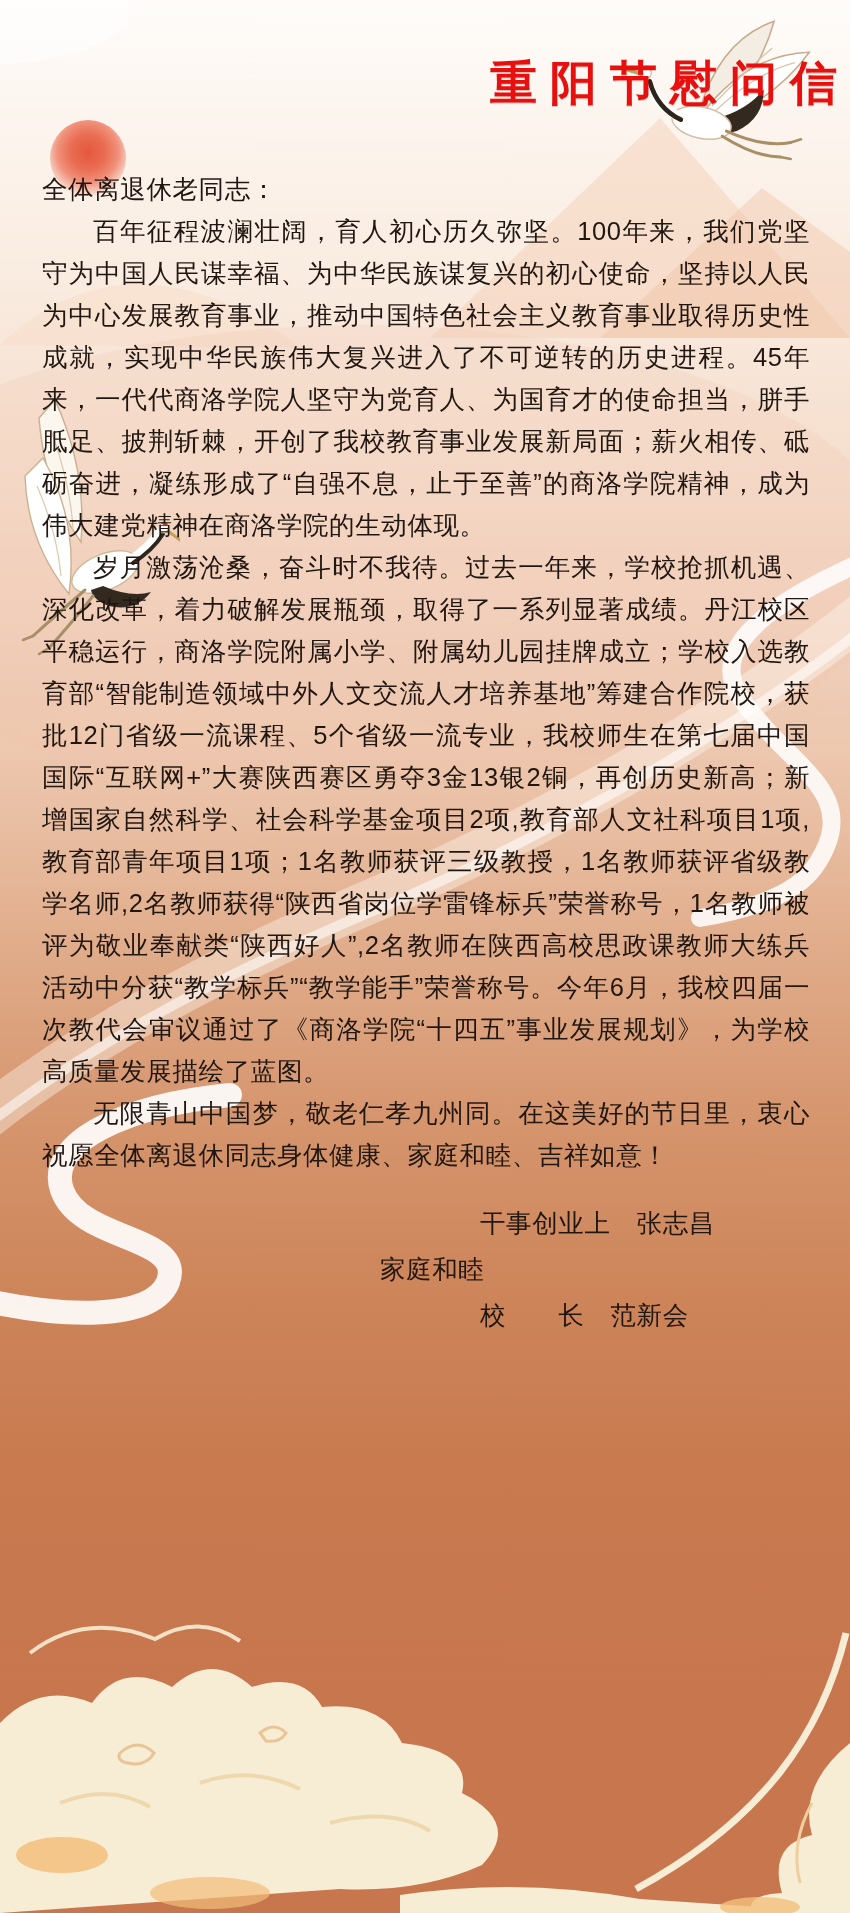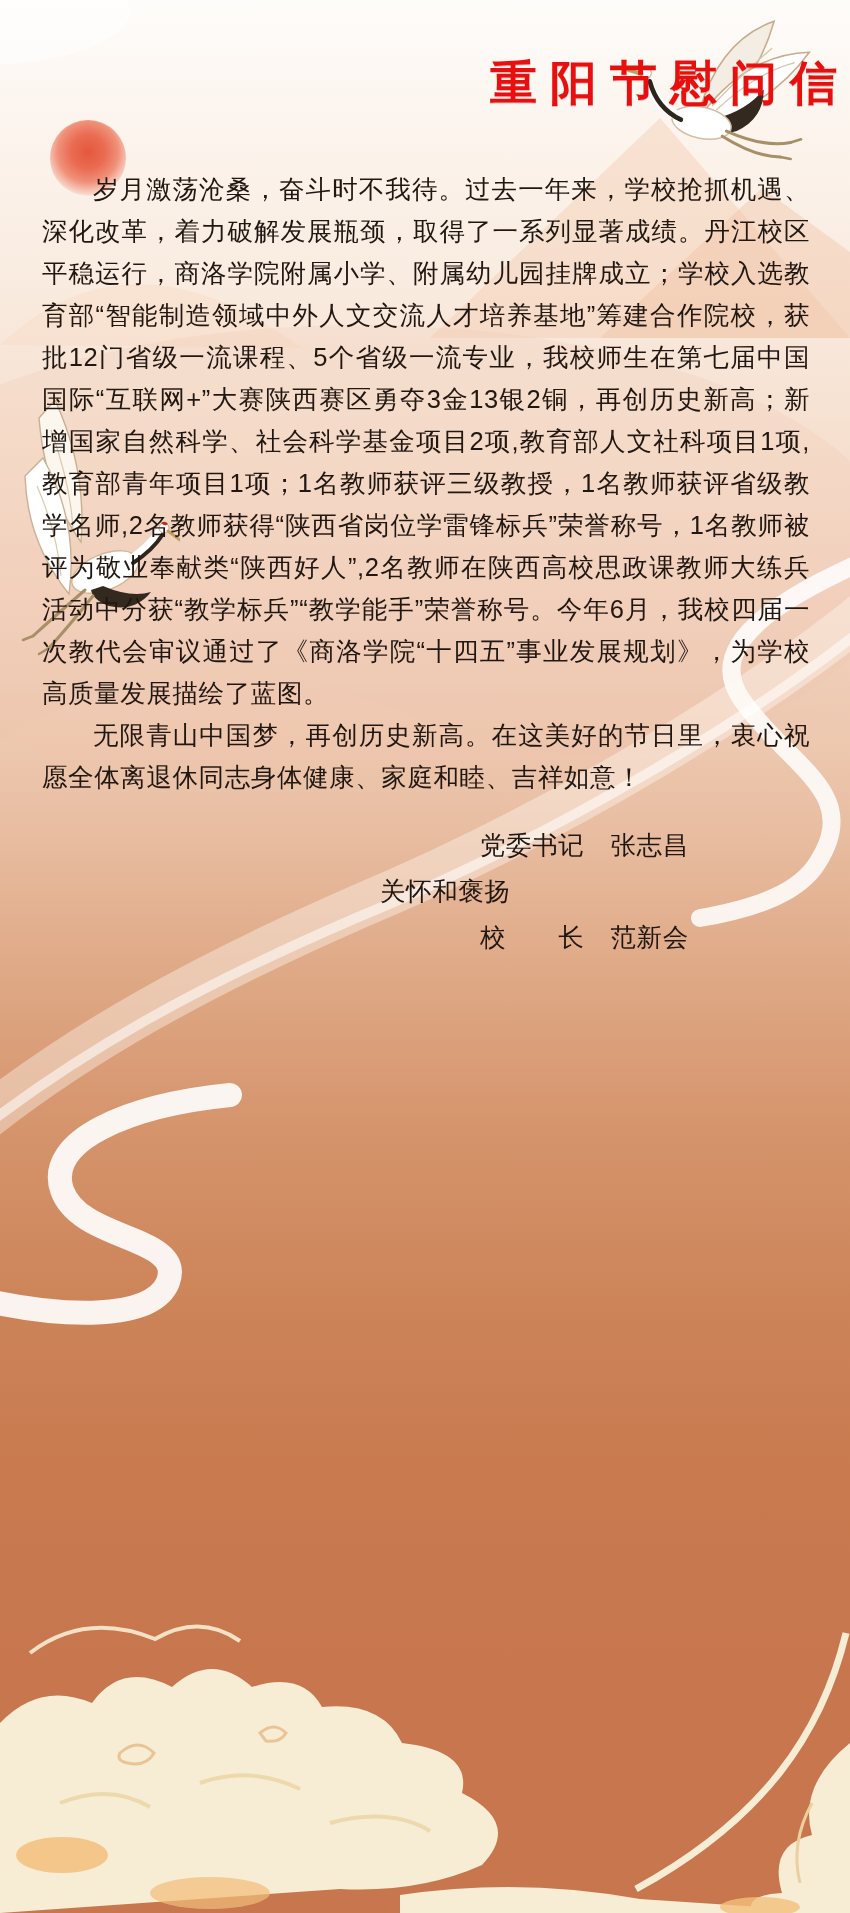--- a/index.html
+++ b/index.html
@@ -105,23 +105,25 @@
     <ellipse cx="210" cy="300" rx="60" ry="16" fill="#f2bd79" opacity="0.7"></ellipse>
     <path d="M850,150 Q798,192 812,242 Q768,252 782,300 Q744,302 752,320 L850,320 Z" fill="#f7ecd4"></path>
     <path d="M812,210 Q790,250 800,290" stroke="#eccf9f" stroke-width="3" fill="none"></path>
     <path d="M400,302 Q520,284 640,306 L850,320 L400,320 Z" fill="#f7ecd4"></path>
     <ellipse cx="760" cy="314" rx="40" ry="10" fill="#f3c07c" opacity="0.8"></ellipse>
   </svg>
 
   <h1 class="title">重阳节慰问信</h1>
 
   <div class="letter">
+    <p class="salutation">全体离退休老同志：</p>
+    <p class="para">百年征程波澜壮阔，育人初心历久弥坚。100年来，我们党坚守为中国人民谋幸福、为中华民族谋复兴的初心使命，坚持以人民为中心发展教育事业，推动中国特色社会主义教育事业取得历史性成就，实现中华民族伟大复兴进入了不可逆转的历史进程。45年来，一代代商洛学院人坚守为党育人、为国育才的使命担当，胼手胝足、披荆斩棘，开创了我校教育事业发展新局面；薪火相传、砥砺奋进，凝练形成了“自强不息，止于至善”的商洛学院精神，成为伟大建党精神在商洛学院的生动体现。</p>
     <p class="para">岁月激荡沧桑，奋斗时不我待。过去一年来，学校抢抓机遇、深化改革，着力破解发展瓶颈，取得了一系列显著成绩。丹江校区平稳运行，商洛学院附属小学、附属幼儿园挂牌成立；学校入选教育部“智能制造领域中外人文交流人才培养基地”筹建合作院校，获批12门省级一流课程、5个省级一流专业，我校师生在第七届中国国际“互联网+”大赛陕西赛区勇夺3金13银2铜，再创历史新高；新增国家自然科学、社会科学基金项目2项,教育部人文社科项目1项,教育部青年项目1项；1名教师获评三级教授，1名教师获评省级教学名师,2名教师获得“陕西省岗位学雷锋标兵”荣誉称号，1名教师被评为敬业奉献类“陕西好人”,2名教师在陕西高校思政课教师大练兵活动中分获“教学标兵”“教学能手”荣誉称号。今年6月，我校四届一次教代会审议通过了《商洛学院“十四五”事业发展规划》，为学校高质量发展描绘了蓝图。</p>
-    <p class="para">无限青山中国梦，再创历史新高。在这美好的节日里，衷心祝愿全体离退休同志身体健康、家庭和睦、吉祥如意！</p>
+    <p class="para">无限青山中国梦，敬老仁孝九州同。在这美好的节日里，衷心祝愿全体离退休同志身体健康、家庭和睦、吉祥如意！</p>
 
     <div class="signature">
-      <p class="sig-secretary">党委书记　张志昌</p>
-      <p class="sig-institution">关怀和褒扬</p>
+      <p class="sig-secretary">干事创业上　张志昌</p>
+      <p class="sig-institution">家庭和睦</p>
       <p class="sig-president">校　　长　范新会</p>
     </div>
   </div>
 
 </div>
 
 </body></html>

